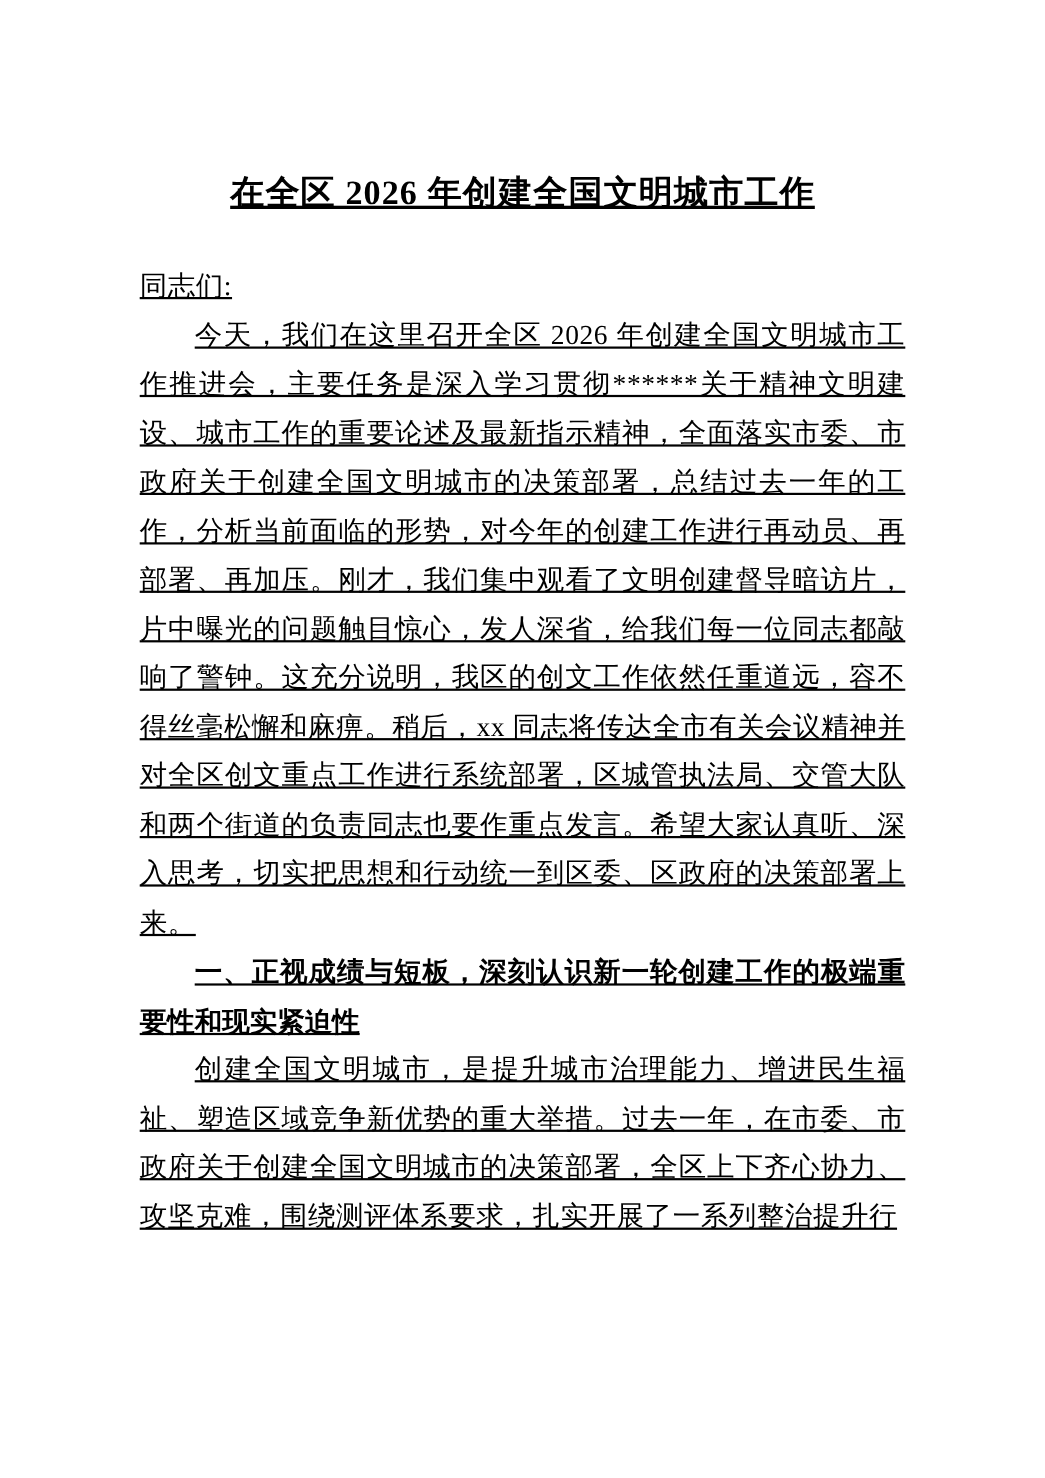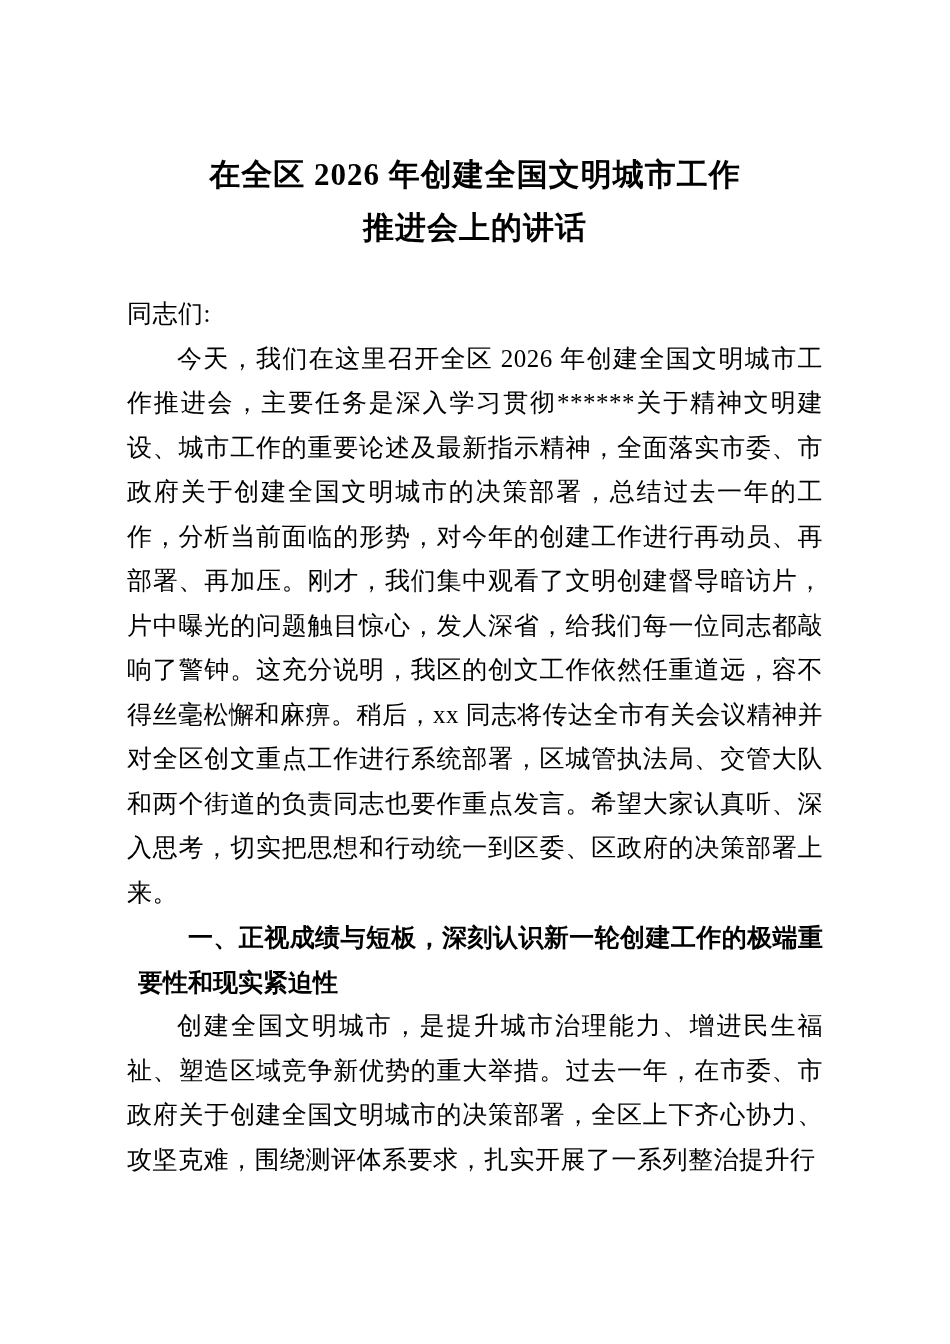--- a/index.html
+++ b/index.html
@@ -9,20 +9,21 @@
   }
   .page {
     width: 950px;
     min-height: 1344px;
     margin: 0 auto;
     background: #ffffff;
     box-sizing: border-box;
     padding: 148px 127px 60px 127px;
     font-family: "Liberation Serif", "DejaVu Serif", serif;
     color: #000000;
+    text-decoration: underline;
   }
   .doc-title {
     text-align: center;
     font-size: 31px;
     font-weight: bold;
     line-height: 53px;
     margin: 0 0 38px 0;
     letter-spacing: 1px;
   }
   .doc-title .title-line {
@@ -35,34 +36,32 @@
     margin: 0;
     letter-spacing: 0.5px;
   }
   .doc-body p.indent {
     text-indent: 2em;
   }
   .doc-body p.heading {
     font-weight: bold;
     font-family: "Liberation Sans", "DejaVu Sans", sans-serif;
     letter-spacing: 0px;
-    margin-left: 11px;
   }
   .doc-body p.salutation {
     text-indent: 0;
   }
 </style>
 </head>
 <body>
 
 <div class="page">
 
   <h1 class="doc-title">
     <span class="title-line">在全区 2026 年创建全国文明城市工作</span>
-    <span class="title-line">推进会上的讲话</span>
   </h1>
 
   <div class="doc-body">
     <p class="salutation">同志们:</p>
 
     <p class="indent">今天，我们在这里召开全区 2026 年创建全国文明城市工作推进会，主要任务是深入学习贯彻******关于精神文明建设、城市工作的重要论述及最新指示精神，全面落实市委、市政府关于创建全国文明城市的决策部署，总结过去一年的工作，分析当前面临的形势，对今年的创建工作进行再动员、再部署、再加压。刚才，我们集中观看了文明创建督导暗访片，片中曝光的问题触目惊心，发人深省，给我们每一位同志都敲响了警钟。这充分说明，我区的创文工作依然任重道远，容不得丝毫松懈和麻痹。稍后，xx 同志将传达全市有关会议精神并对全区创文重点工作进行系统部署，区城管执法局、交管大队和两个街道的负责同志也要作重点发言。希望大家认真听、深入思考，切实把思想和行动统一到区委、区政府的决策部署上来。</p>
 
 
     <p class="indent heading">一、正视成绩与短板，深刻认识新一轮创建工作的极端重要性和现实紧迫性</p>
 

